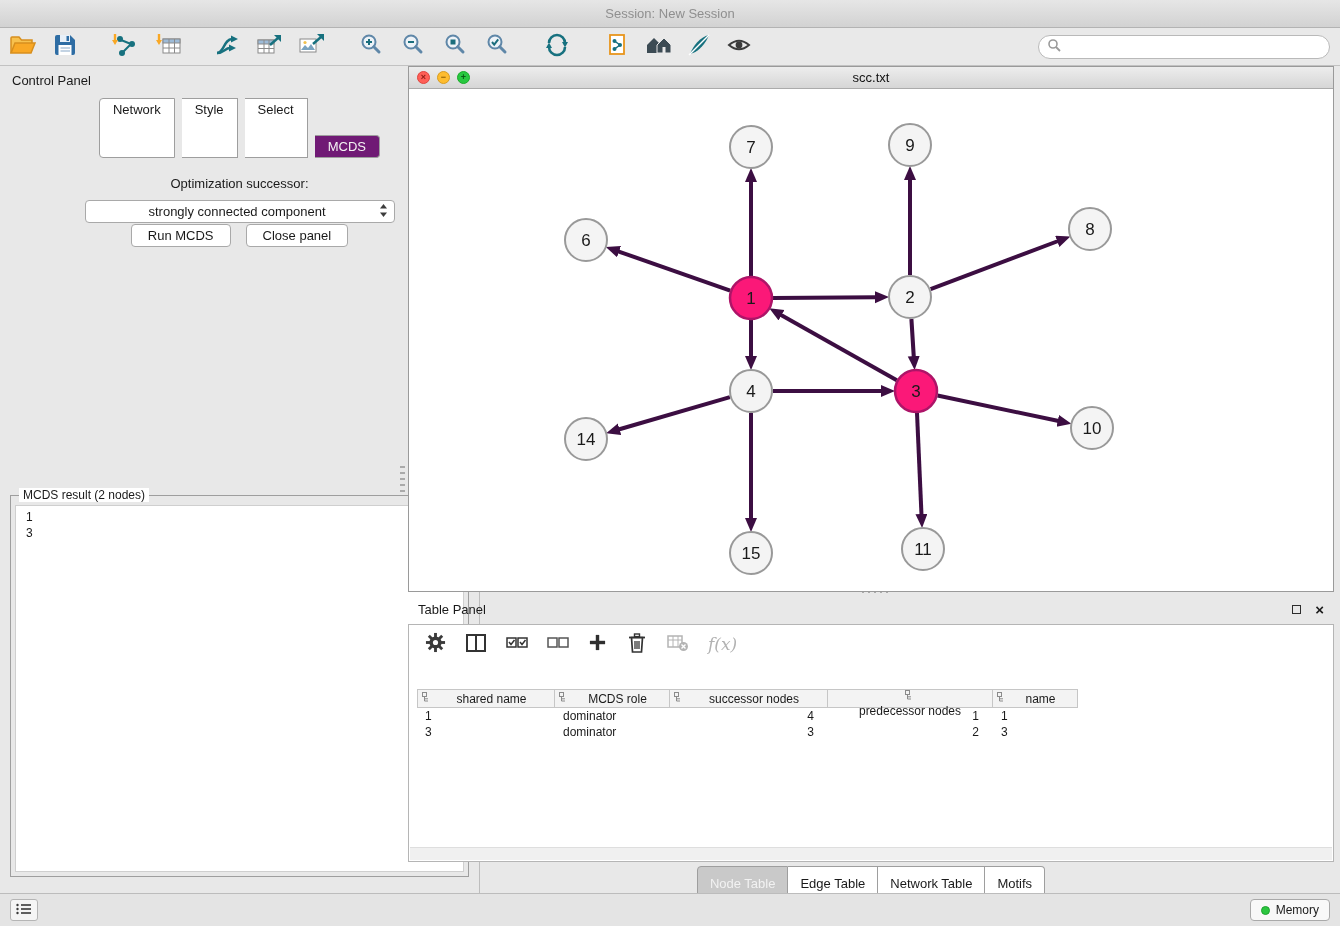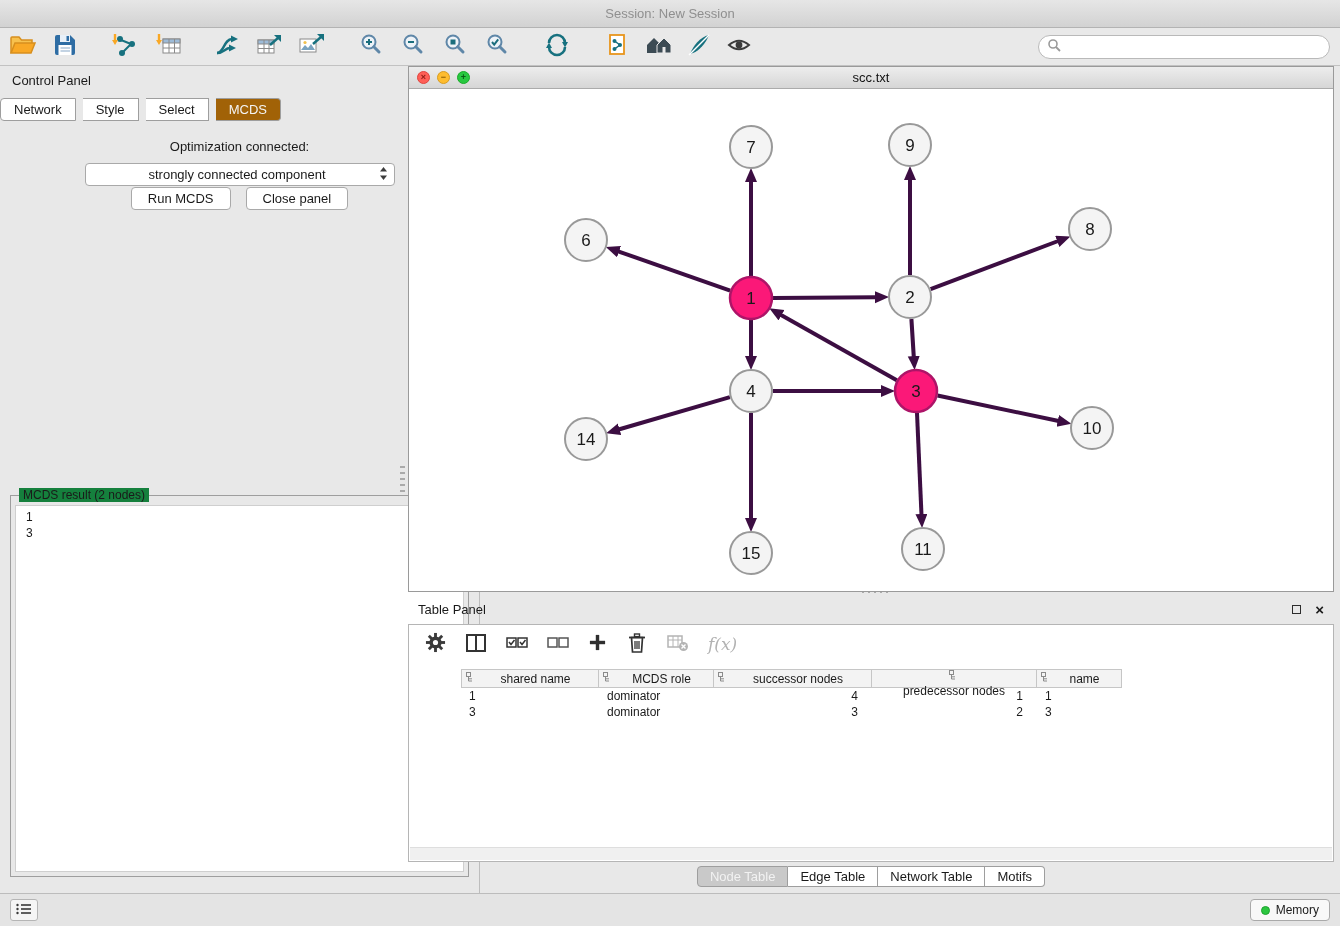--- a/index.html
+++ b/index.html
@@ -20,34 +20,34 @@
   .search-box input { border:none; outline:none; flex:1; font-size:12px; background:transparent;
     font-family:"Liberation Sans", sans-serif; }
 
   
   .control-panel { position:absolute; top:66px; left:0; width:480px; bottom:33px;
     background:#e8e8e8; border-right:1px solid #bdbdbd; }
   .cp-header { height:28px; display:flex; align-items:center; padding:0 12px; }
   .cp-header .spacer { flex:1; }
   .undock-box { width:9px; height:9px; border:1.5px solid #2c2c2c; margin-right:14px; }
   .close-x { font-size:15px; font-weight:bold; color:#1c1c1c; line-height:1; }
-  .cp-tabs { display:flex; justify-content:flex-start; margin-top:4px;gap:7px; }
+  .cp-tabs { display:flex; justify-content:center; margin-top:4px;gap:7px; }
   .cp-tab { padding:3px 13px; background:#fff; border:1px solid #9e9e9e; border-left:none; cursor:default; }
   .cp-tab:first-child { border-left:1px solid #9e9e9e; border-radius:4px 0 0 4px; }
   .cp-tab:last-child { border-radius:0 4px 4px 0; }
-  .cp-tab.active { background:#a16207; color:#f4f4f4; }
+  .cp-tab.active { background:#701a75; color:#f4f4f4;margin-top:37px; }
   .cp-opt-label { text-align:center; margin-top:18px; }
   .cp-select { width:310px; height:23px; margin:9px auto 0; background:#fff; border:1px solid #a9a9a9;
     border-radius:4px; display:flex; align-items:center; padding:0 6px 0 10px; }
   .cp-select .sel-text { flex:1;text-align:center; }
   .cp-buttons { display:flex; justify-content:center; gap:15px; margin-top:1px; }
   .cp-btn { height:23px; padding:0 16px; background:#fff; border:1px solid #a9a9a9; border-radius:4px;
     display:flex; align-items:center; cursor:default; }
   .result-box { position:absolute; left:10px; right:10px; top:429px; bottom:16px; border:1px solid #9e9e9e; }
-  .result-legend { position:absolute; top:-8px; left:8px; background:#15803d; padding:0 4px; font-size:12px; }
+  .result-legend { position:absolute; top:-8px; left:8px; background:#ffffff; padding:0 4px; font-size:12px; }
   .result-content { position:absolute; left:4px; right:4px; top:9px; bottom:4px; background:#fff;
     border:1px solid #cfcfcf; font-size:12px; line-height:16px; padding:3px 0 0 10px; }
 
   
   .right-area { position:absolute; left:400px; top:66px; right:0; bottom:33px; }
   .net-window { position:absolute; left:8px; top:0; width:926px; height:526px; background:#fff;
     border:1px solid #9a9a9a; }
   .net-titlebar { height:22px; background:linear-gradient(#ededed,#d6d6d6); border-bottom:1px solid #ababab;
     display:flex; align-items:center; position:relative; }
   .traffic { display:flex; gap:7px; padding-left:8px; z-index:2; }
@@ -65,34 +65,34 @@
     background:repeating-linear-gradient(90deg,#aaa 0 2px,transparent 2px 6px); }
 
   
   .table-panel { position:absolute; left:8px; top:530px; width:926px; height:292px; }
   .tp-titlebar { height:26px; display:flex; align-items:center; padding:0 10px; }
   .tp-titlebar .spacer { flex:1; }
   .tp-card { position:absolute; left:0; right:0; top:28px; height:238px; background:#fff; border:1px solid #b5b5b5; }
   .tp-toolbar { height:38px; display:flex; align-items:center; gap:19px; padding-left:16px; }
   .tp-tool { display:flex; align-items:center; justify-content:center; cursor:default; }
   .fx-label { font-family:"DejaVu Serif", serif; font-style:italic; font-size:17px; color:#b2b2b2; }
-  .tp-grid { position:absolute; top:44px; left:8px;margin-left:44px; }
+  .tp-grid { position:absolute; top:64px; left:8px; }
   .tp-header-row { display:flex; }
   .tp-header-cell { background:#f3f3f3; border:1px solid #c6c6c6; border-left:none; height:19px;
     display:flex; align-items:center; font-size:12px; padding:0 4px; cursor:default; }
   .tp-header-cell:first-child { border-left:1px solid #c6c6c6; }
   .tp-header-cell .hlabel { flex:1; text-align:center; }
   .tp-row { display:flex; height:16px; align-items:center; font-size:12px; }
   .tp-cell { padding:0 8px; overflow:hidden; white-space:nowrap; }
   .c0 { width:138px; } .c1 { width:115px;justify-content:flex-end; } .c2 { width:158px; } .c3 { width:165px;flex-direction:column; } .c4 { width:85px; }
   .al { text-align:left; } .ar { text-align:right; padding-right:14px; }
   .tp-scrollstrip { position:absolute; left:1px; right:1px; bottom:1px; height:13px;
     background:#f0f0f0; border-top:1px solid #dedede; }
   .tp-tabs { position:absolute; top:270px; left:0; right:0; display:flex; justify-content:center; }
-  .tp-tab { padding:2px 12px; background:#fff; border:1px solid #9e9e9e; border-left:none; cursor:default; }
+  .tp-tab { padding:9px 12px; background:#fff; border:1px solid #9e9e9e; border-left:none; cursor:default; }
   .tp-tab:first-child { border-left:1px solid #9e9e9e; border-radius:4px 0 0 4px; }
   .tp-tab:last-child { border-radius:0 4px 4px 0; }
   .tp-tab.active { background:#c9c9c9; color:#f2f2f2; }
 
   
   .statusbar { position:absolute; bottom:0; left:0; right:0; height:33px; background:#e4e4e4;
     border-top:1px solid #bcbcbc; display:flex; align-items:center; padding:12px 10px; }
   .menu-btn { width:28px; height:22px; border:1px solid #b5b5b5; border-radius:3px; background:#f5f5f5;
     display:flex; align-items:center; justify-content:center; }
   .memory-btn { margin-left:auto; height:22px; border:1px solid #a9a9a9; border-radius:4px; background:#f8f8f8;
@@ -271,21 +271,21 @@
     <span class="close-x">×</span>
   </div>
 
   <div class="cp-tabs">
     <div class="cp-tab">Network</div>
     <div class="cp-tab">Style</div>
     <div class="cp-tab">Select</div>
     <div class="cp-tab active">MCDS</div>
   </div>
 
-  <div class="cp-opt-label">Optimization connected:</div>
+  <div class="cp-opt-label">Optimization successor:</div>
 
   <div class="cp-select">
     <span class="sel-text">strongly connected component</span>
     <span><svg width="9" height="15" viewBox="0 0 9 15">
       <path d="M4.5 1 L8 5.5 H1 Z" fill="#3c3c3c"></path>
       <path d="M4.5 14 L1 9.5 H8 Z" fill="#3c3c3c"></path>
         </svg></span>
   </div>
 
   <div class="cp-buttons">

